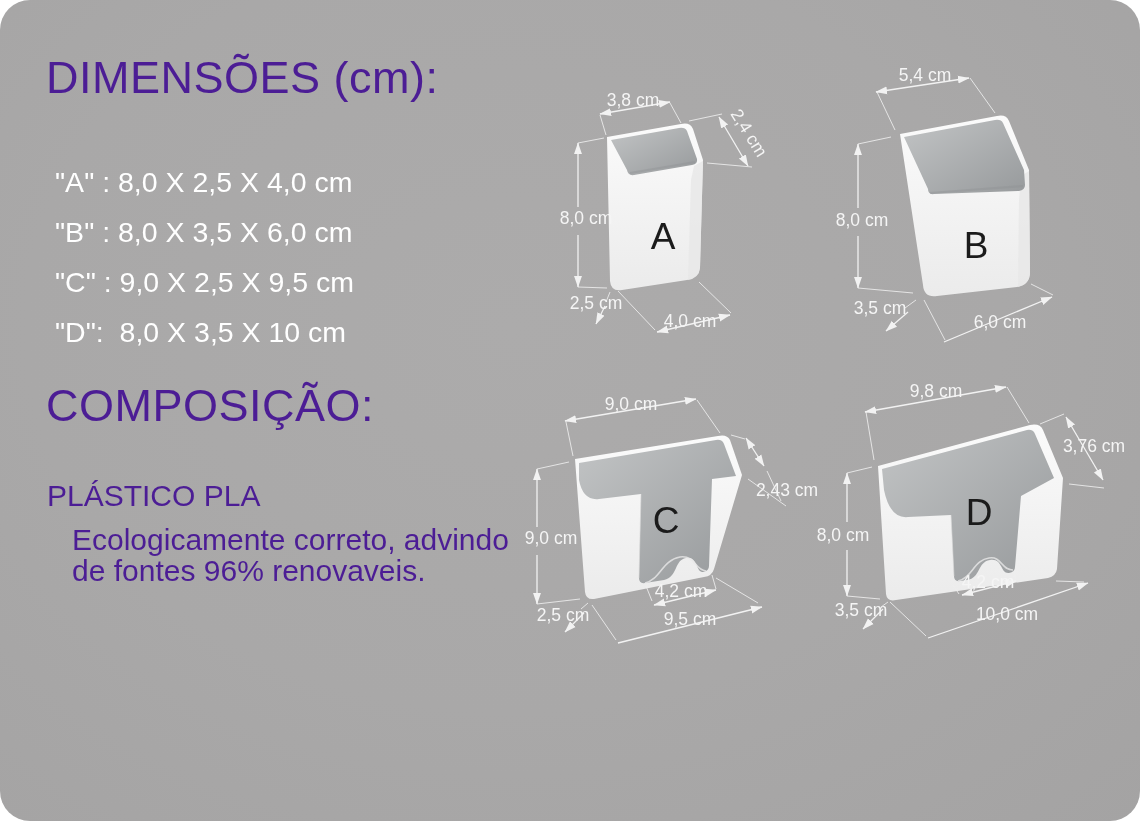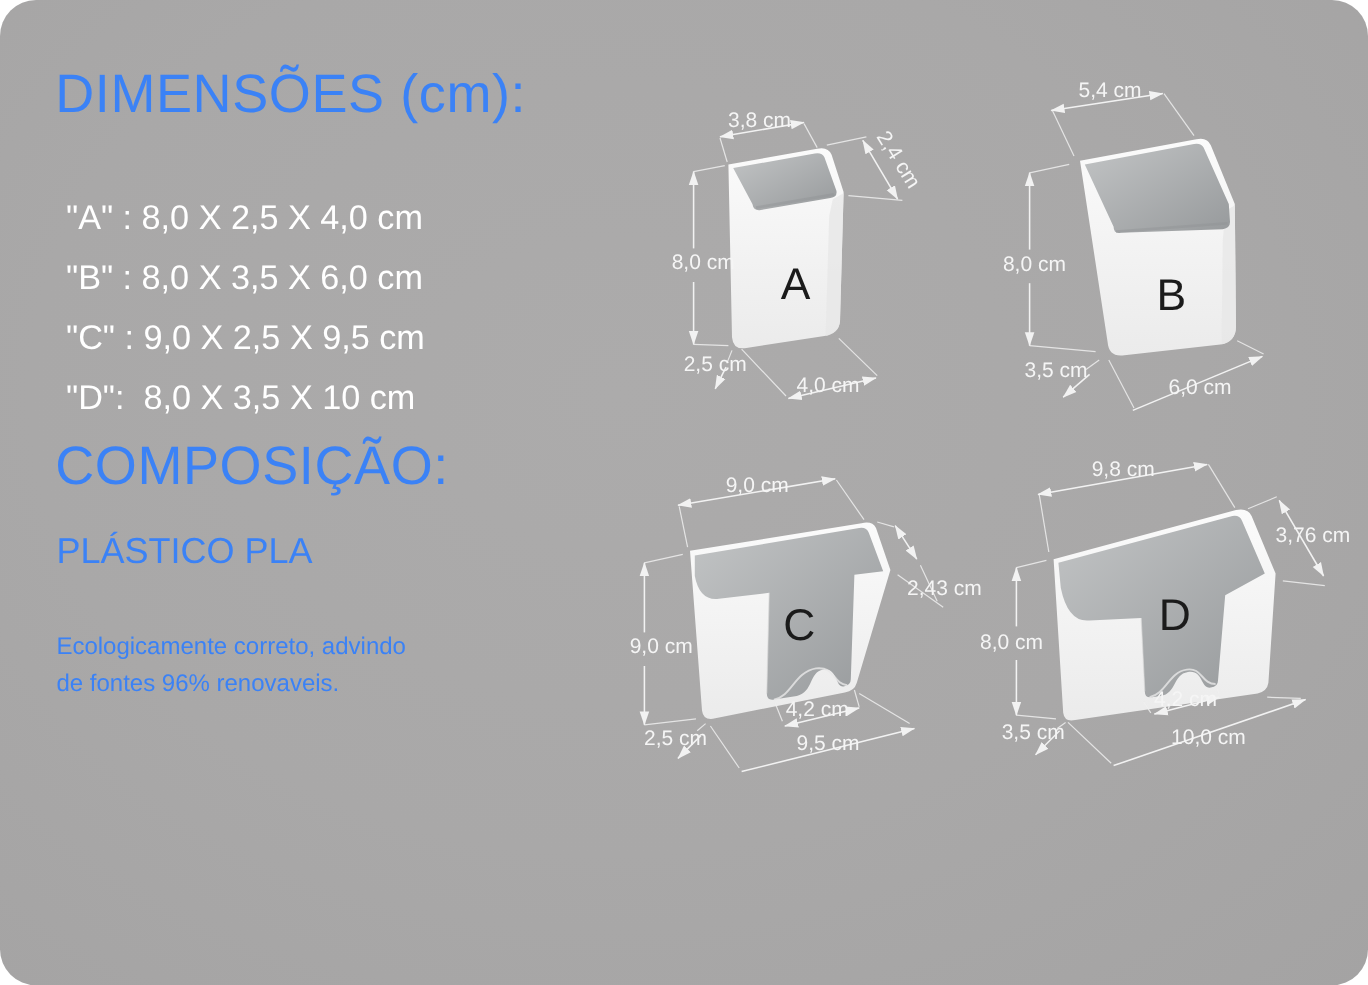--- a/index.html
+++ b/index.html
@@ -1,46 +1,46 @@
 <!DOCTYPE html>
 <html><head>
 <meta charset="utf-8">
 <style>
   html,body{margin:0;padding:0;background:#ffffff;}
   .stage{position:relative;width:1140px;height:821px;overflow:hidden;
          font-family:"Liberation Sans","DejaVu Sans",sans-serif;}
   .panel{position:absolute;inset:0;border-radius:30px;
          background:radial-gradient(ellipse at 45% 40%, #acabab 0%, #a9a8a8 55%, #a4a3a3 100%);}
-  .txt{position:absolute;color:#3b82f6;}
+  .txt{position:absolute;color:#4c1d95;}
   .title{font-size:45px;font-weight:300;letter-spacing:0.5px;}
   .dim-list{position:absolute;left:55px;top:157px;}
   .dim-line{color:#ffffff;font-size:28.5px;line-height:50px;white-space:pre;}
-  .comp-bold{font-size:30px;line-height:35px;font-weight:400;}
-  .comp-reg{font-size:20px;line-height:31px;font-weight:400;}
+  .comp-bold{font-size:30px;line-height:35px;font-weight:400;margin-top:36px;}
+  .comp-reg{font-size:30px;line-height:31px;font-weight:400;margin-left:25px;}
   svg text{fill:#f5f5f5;font-family:"Liberation Sans","DejaVu Sans",sans-serif;font-size:17.5px;}
   svg text.letter{fill:#1b1b1b;font-size:37px;}
   .dl{stroke:#f2f2f2;stroke-width:1.3;fill:none;}
   .ext{stroke:#eeeeee;stroke-width:1;fill:none;opacity:.85;}
 </style>
 </head>
 <body>
 
 <div class="stage">
   <div class="panel"></div>
 
   <div class="txt title" style="left:46px;top:52px;">DIMENSÕES (cm):</div>
 
   <div class="dim-list">
     <div class="dim-line">"A" : 8,0 X 2,5 X 4,0 cm</div>
     <div class="dim-line">"B" : 8,0 X 3,5 X 6,0 cm</div>
     <div class="dim-line">"C" : 9,0 X 2,5 X 9,5 cm</div>
     <div class="dim-line">"D":  8,0 X 3,5 X 10 cm</div>
   </div>
 
-  <div class="txt title" style="left:46px;top:362px;">COMPOSIÇÃO:</div>
+  <div class="txt title" style="left:46px;top:380px;">COMPOSIÇÃO:</div>
 
   <div class="txt comp-bold" style="left:47px;top:442px;">
     <div>PLÁSTICO PLA</div>
   </div>
 
   <div class="txt comp-reg" style="left:47px;top:524px;">
     <div>Ecologicamente correto, advindo</div>
     <div>de fontes 96% renovaveis.</div>
   </div>
 

